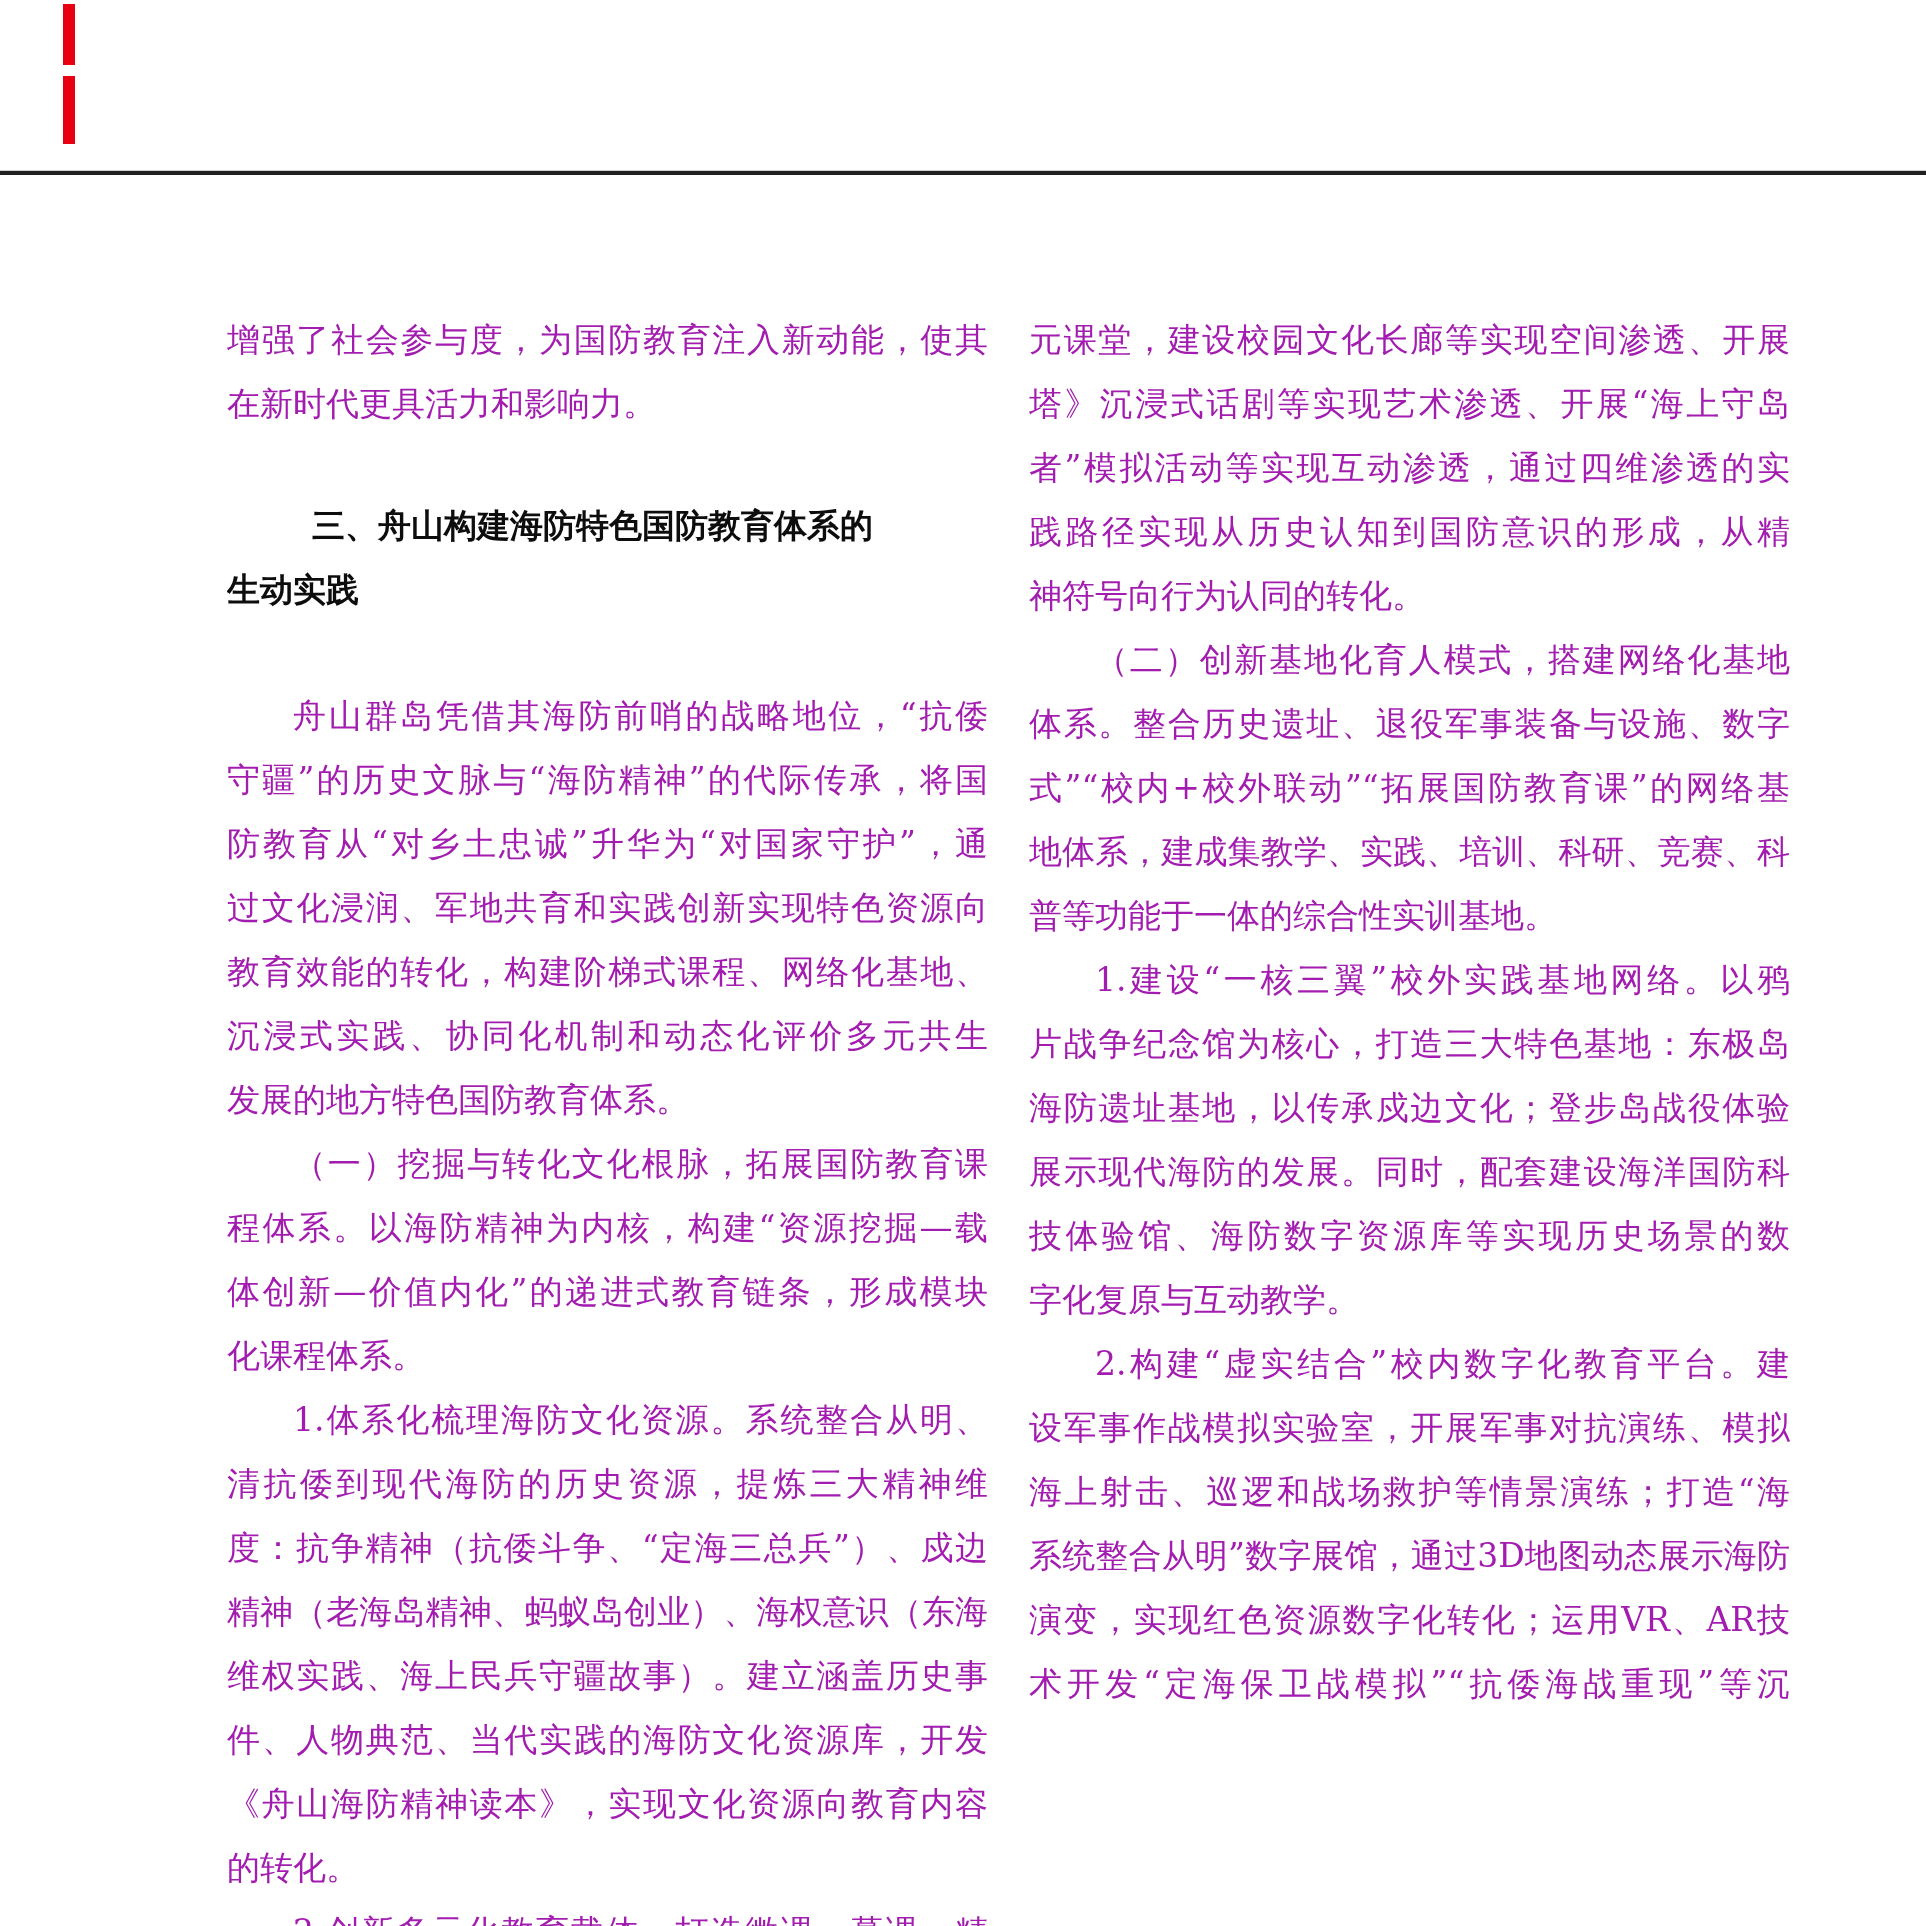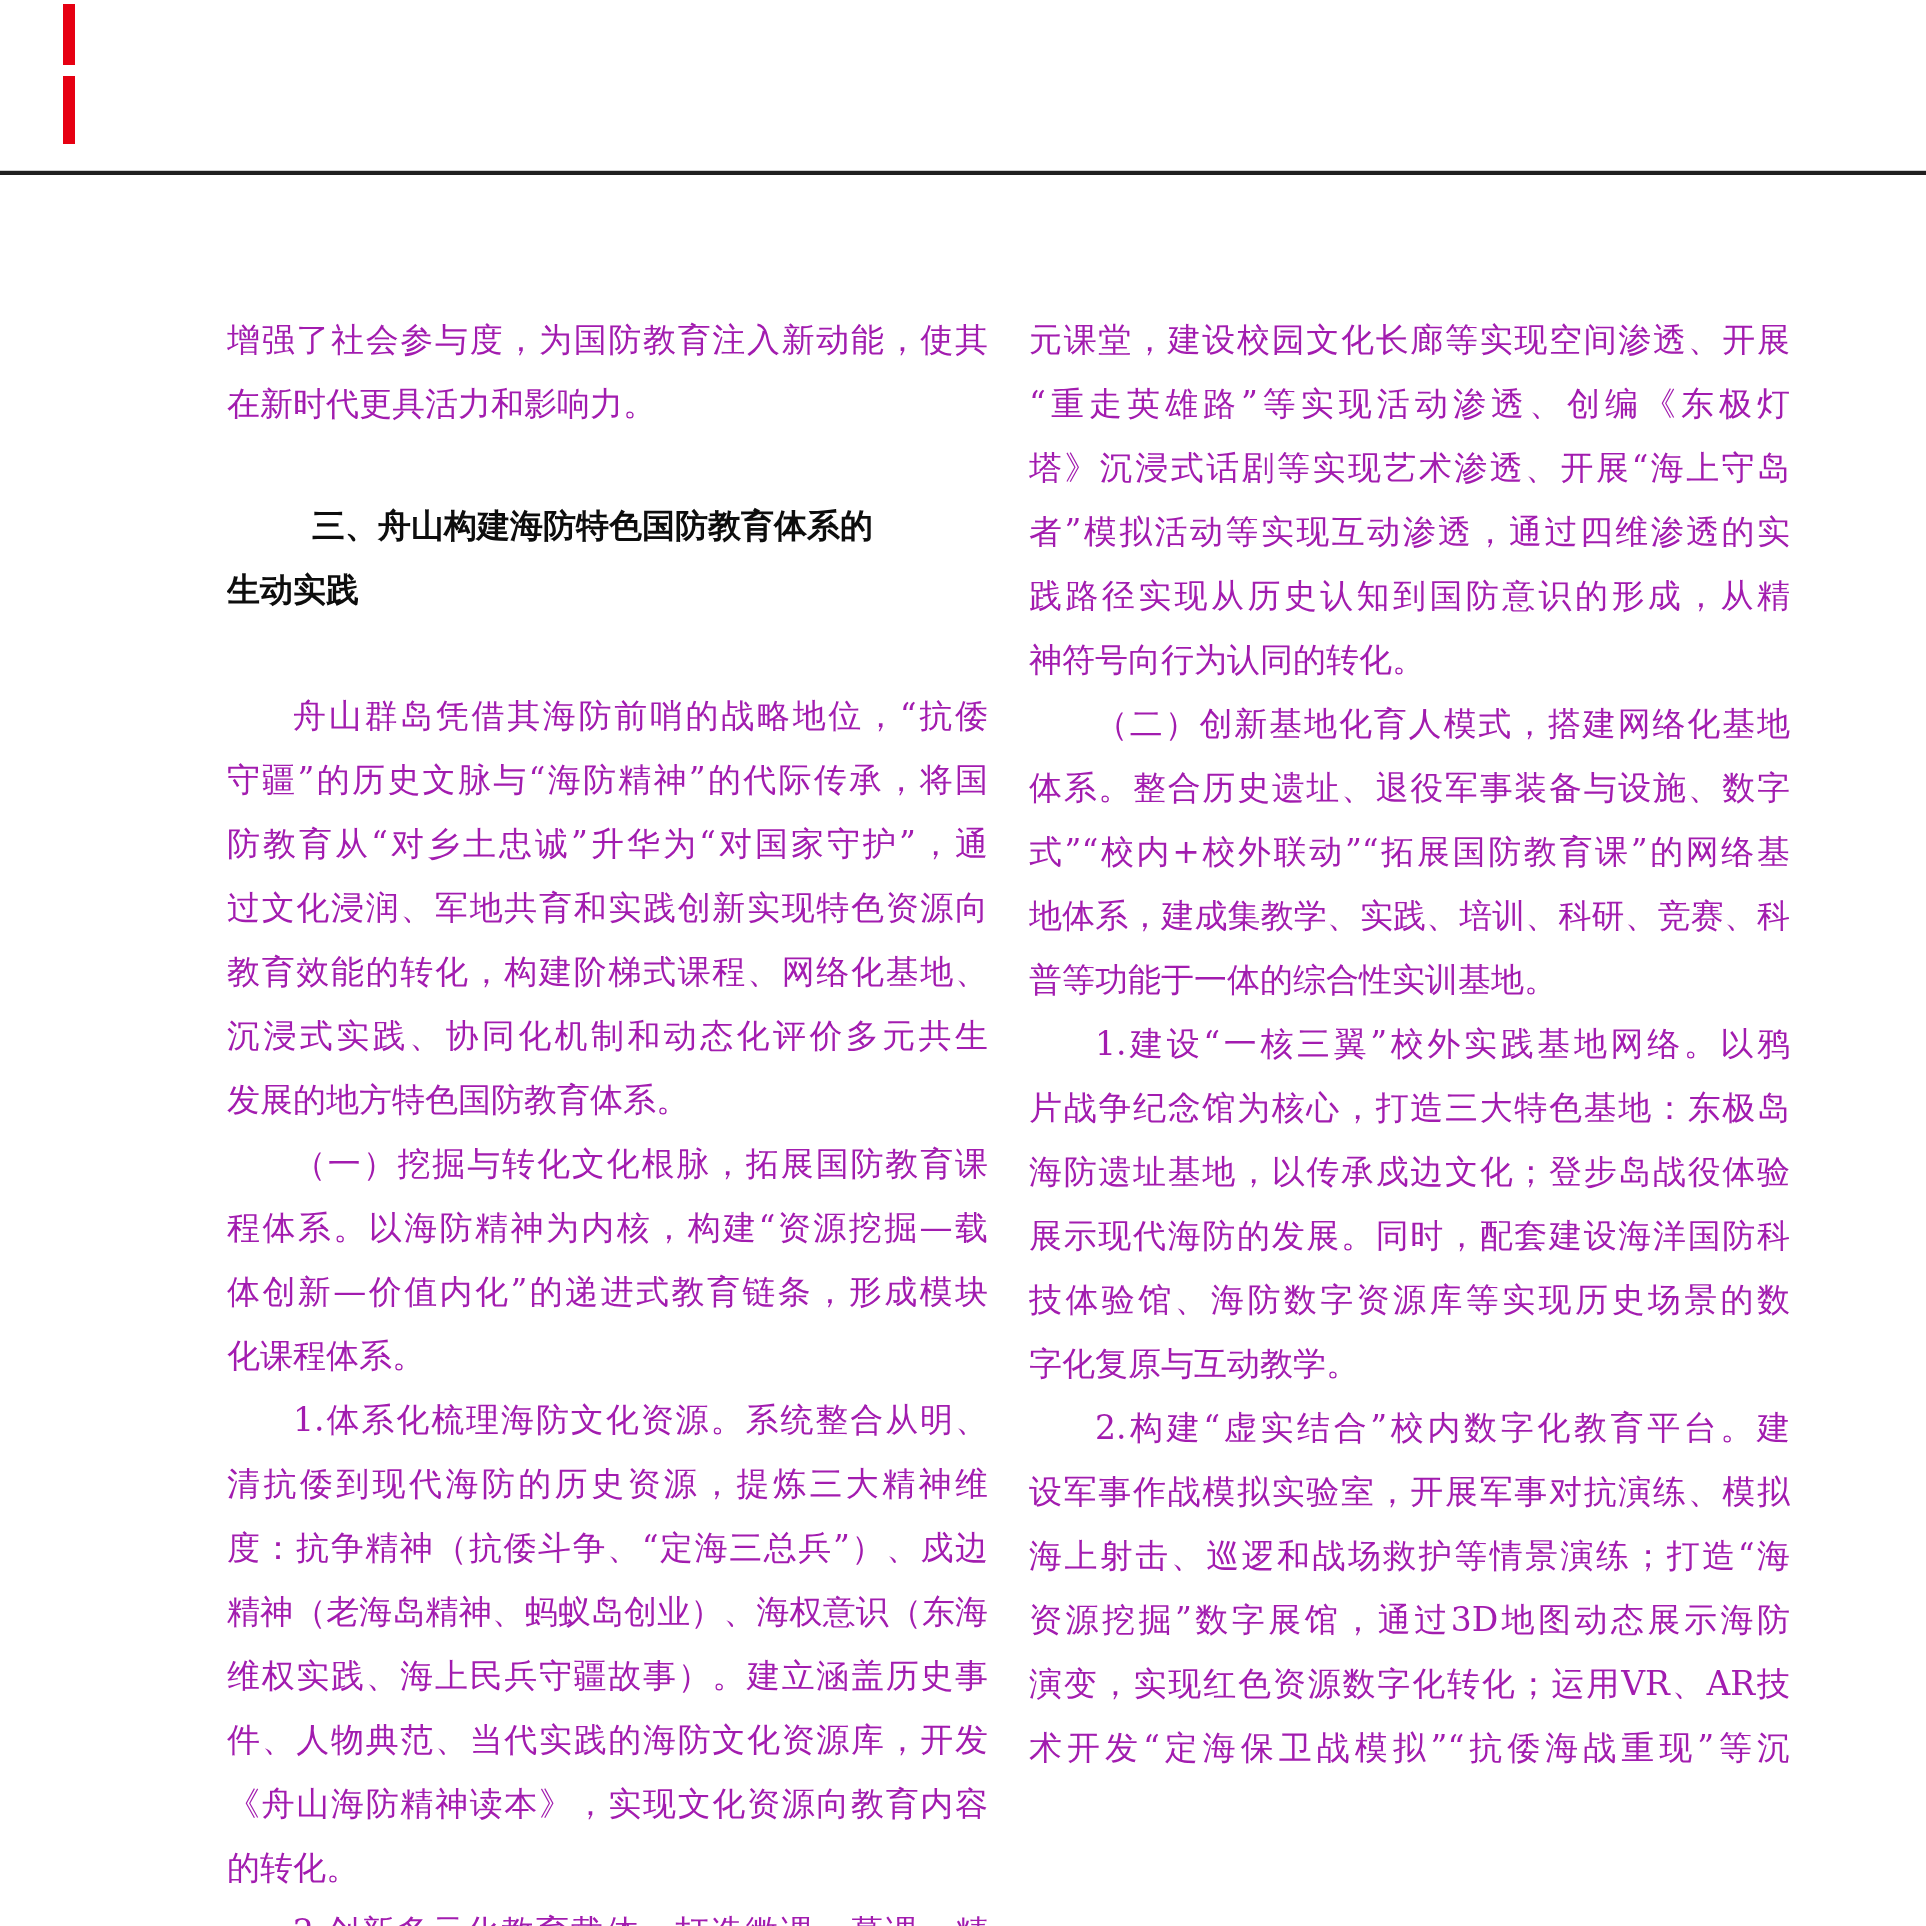--- a/index.html
+++ b/index.html
@@ -63,38 +63,37 @@
       <div class="line j">度：抗争精神（抗倭斗争、“定海三总兵”）、戍边</div>
       <div class="line j">精神（老海岛精神、蚂蚁岛创业）、海权意识（东海</div>
       <div class="line j">维权实践、海上民兵守疆故事）。建立涵盖历史事</div>
       <div class="line j">件、人物典范、当代实践的海防文化资源库，开发</div>
       <div class="line j">《舟山海防精神读本》，实现文化资源向教育内容</div>
       <div class="line">的转化。</div>
       <div class="line indent j">2.创新多元化教育载体。打造微课、慕课、精</div>
     </div>
   <div class="col col-right">
       <div class="line j">元课堂，建设校园文化长廊等实现空间渗透、开展</div>
-      <div class="line j">“重走英雄路”等实现活动渗透、创编《东极灯</div>
       <div class="line j">塔》沉浸式话剧等实现艺术渗透、开展“海上守岛</div>
       <div class="line j">者”模拟活动等实现互动渗透，通过四维渗透的实</div>
       <div class="line j">践路径实现从历史认知到国防意识的形成，从精</div>
       <div class="line">神符号向行为认同的转化。</div>
       <div class="line indent j">（二）创新基地化育人模式，搭建网络化基地</div>
       <div class="line j">体系。整合历史遗址、退役军事装备与设施、数字</div>
       <div class="line j">式”“校内+校外联动”“拓展国防教育课”的网络基</div>
       <div class="line j">地体系，建成集教学、实践、培训、科研、竞赛、科</div>
       <div class="line">普等功能于一体的综合性实训基地。</div>
       <div class="line indent j">1.建设“一核三翼”校外实践基地网络。以鸦</div>
       <div class="line j">片战争纪念馆为核心，打造三大特色基地：东极岛</div>
       <div class="line j">海防遗址基地，以传承戍边文化；登步岛战役体验</div>
       <div class="line j">展示现代海防的发展。同时，配套建设海洋国防科</div>
       <div class="line j">技体验馆、海防数字资源库等实现历史场景的数</div>
       <div class="line">字化复原与互动教学。</div>
       <div class="line indent j">2.构建“虚实结合”校内数字化教育平台。建</div>
       <div class="line j">设军事作战模拟实验室，开展军事对抗演练、模拟</div>
       <div class="line j">海上射击、巡逻和战场救护等情景演练；打造“海</div>
-      <div class="line j">资源挖掘”数字展馆，通过3D地图动态展示海防</div>
+      <div class="line j">系统整合从明”数字展馆，通过3D地图动态展示海防</div>
       <div class="line j">演变，实现红色资源数字化转化；运用VR、AR技</div>
       <div class="line j">术开发“定海保卫战模拟”“抗倭海战重现”等沉</div>
     </div>
 
 </div>
 
 
 </body></html>

